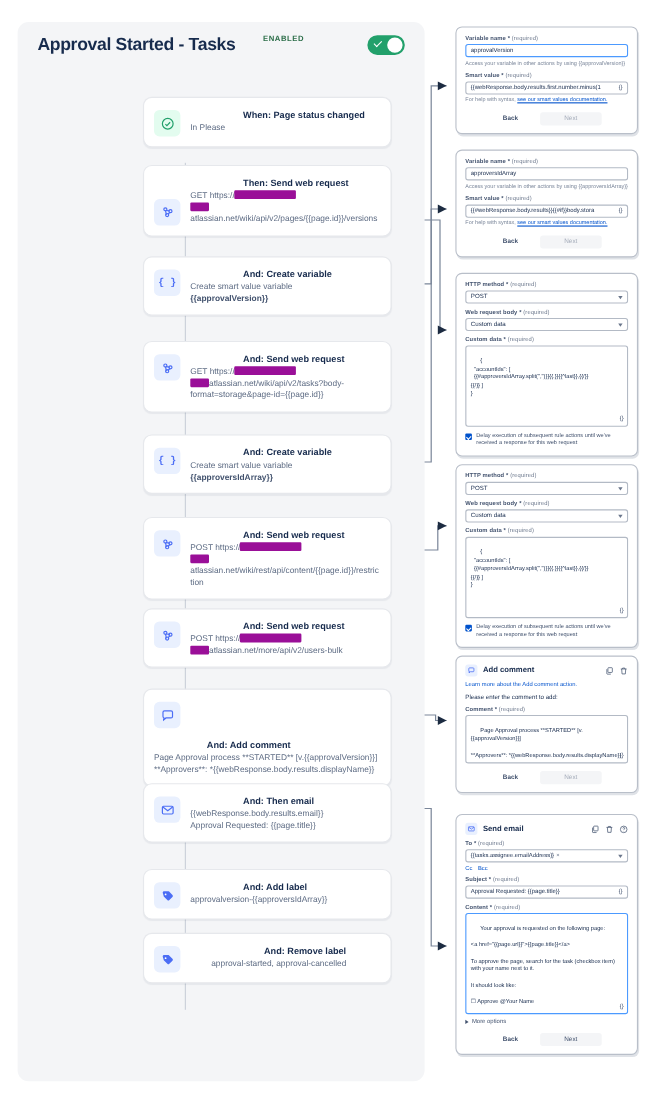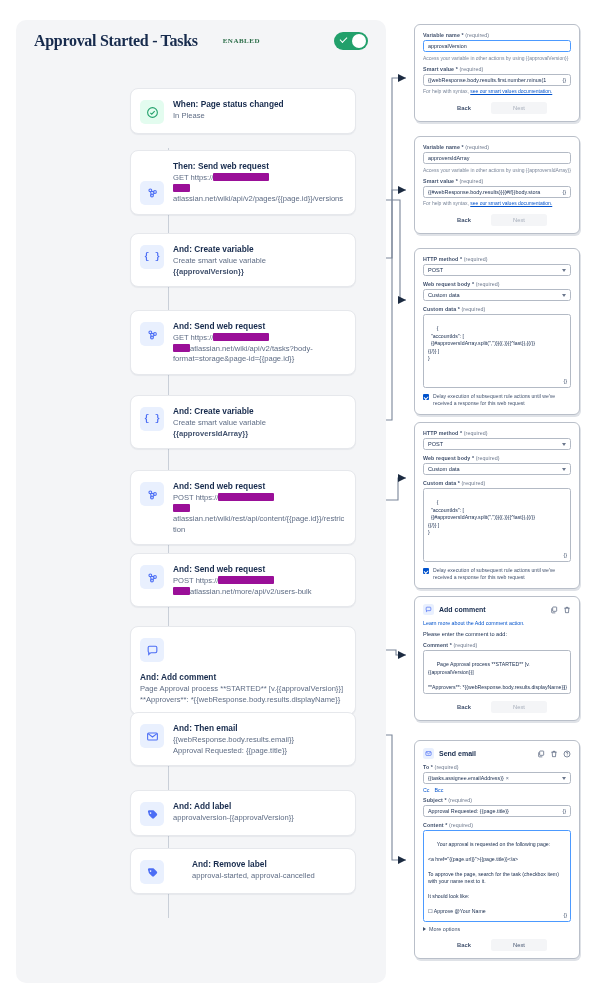--- a/index.html
+++ b/index.html
@@ -13,23 +13,22 @@
 
   
   .rule-canvas {
     position: absolute; left: 16px; top: 20px;
     width: 370px; height: 963px;
     background: #f4f5f7;
     border-radius: 10px;
   }
   .rule-header {
     position: absolute; left: 18px; top: 12px;
-    display: flex; align-items: center; gap: 25px;
+    display: flex; align-items: flex-start; gap: 25px;
     width: 334px;
-    font-family: Liberation Serif, serif;
   }
   .rule-title {
     font-size: 16px; font-weight: bold; color: #172b4d;
     letter-spacing: -0.3px; white-space: nowrap;
   }
   .enabled-badge {
     font-size: 7px; font-weight: bold; color: #2c6e49;
     letter-spacing: 0.5px;
   }
   .toggle {
@@ -69,21 +68,21 @@
     flex: 0 0 auto;
     width: 24px; height: 24px; border-radius: 5px;
     background: #e9f0fe;
     display: flex; align-items: center; justify-content: center;
     margin-top: 2px;
   }
   .card .ic.trigger { background: #e3fcef; }
   .card .body { flex: 1 1 auto; min-width: 0; }
   .card .ttl {
     font-size: 8.3px; font-weight: bold; color: #172b4d;
-    line-height: 12px; margin-bottom: 1px;
+    line-height: 12px; margin-bottom: 1px; margin-left: 48px;
   }
   .card .sub {
     font-size: 7.6px; color: #5e6c84; line-height: 10.5px;
     word-break: break-word;
   }
   .card .sub b { font-weight: bold; color: #42526e; }
   .redact {
     display: inline-block; vertical-align: -1px;
     background: #9a0f98; border-radius: 1px;
     height: 8px;
@@ -389,21 +388,21 @@
 
   <div class="card" style="top:790px;">
     <div class="ic">
       <svg width="13" height="13" viewBox="0 0 24 24" fill="#4c6ef5">
         <path d="M3.5 6.5A2.5 2.5 0 0 1 6 4h6.6c.6 0 1.2.25 1.7.7l5.6 5.6a2.4 2.4 0 0 1 0 3.4l-5.2 5.2a2.4 2.4 0 0 1-3.4 0l-5.6-5.6a2.4 2.4 0 0 1-.7-1.7z"></path>
         <circle cx="8.4" cy="9.4" r="1.5" fill="#ffffff"></circle>
       </svg>
     </div>
     <div class="body">
       <div class="ttl">And: Add label</div>
-      <div class="sub">approvalversion-{{approvalVersion}}</div>
+      <div class="sub">approvalversion-{{approversIdArray}}</div>
     </div>
   </div>
 
   <div class="card" style="top:848px;gap:28px;">
     <div class="ic">
       <svg width="13" height="13" viewBox="0 0 24 24" fill="#4c6ef5">
         <path d="M3.5 6.5A2.5 2.5 0 0 1 6 4h6.6c.6 0 1.2.25 1.7.7l5.6 5.6a2.4 2.4 0 0 1 0 3.4l-5.2 5.2a2.4 2.4 0 0 1-3.4 0l-5.6-5.6a2.4 2.4 0 0 1-.7-1.7z"></path>
         <circle cx="8.4" cy="9.4" r="1.5" fill="#ffffff"></circle>
       </svg>
     </div>

